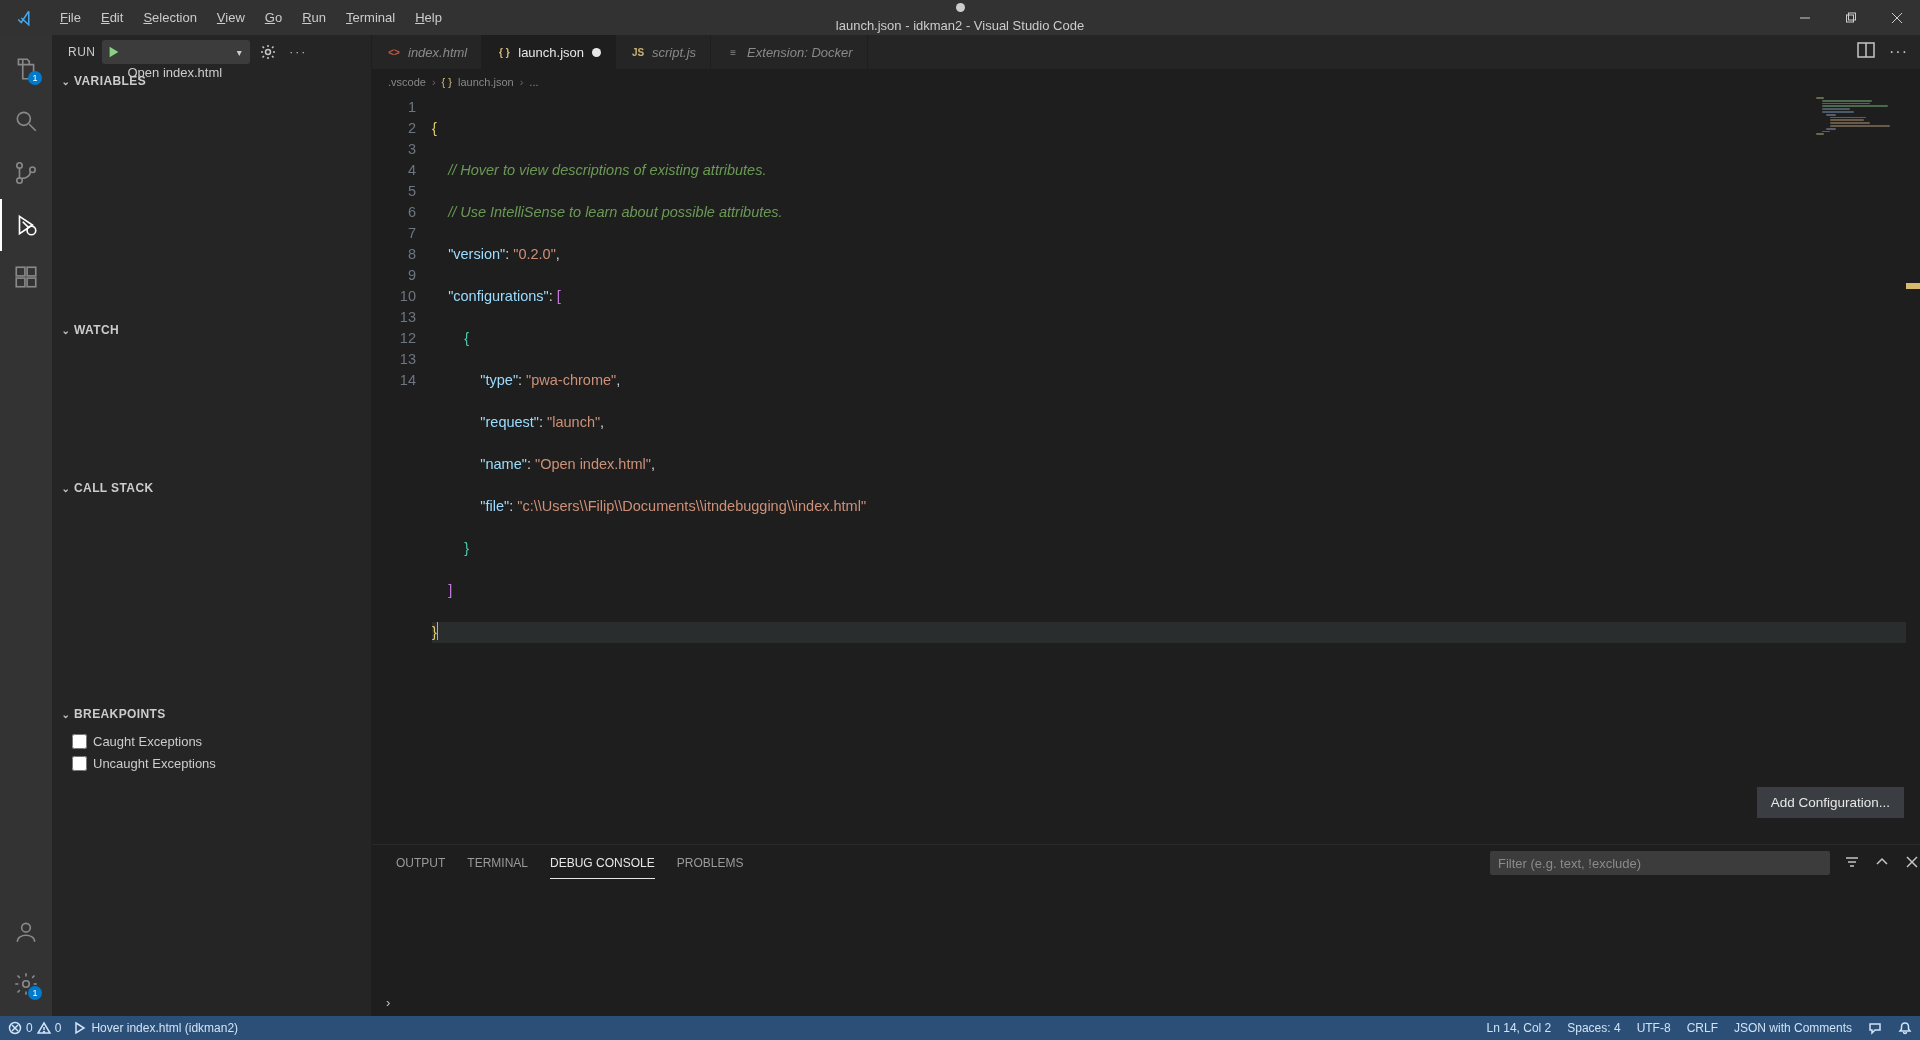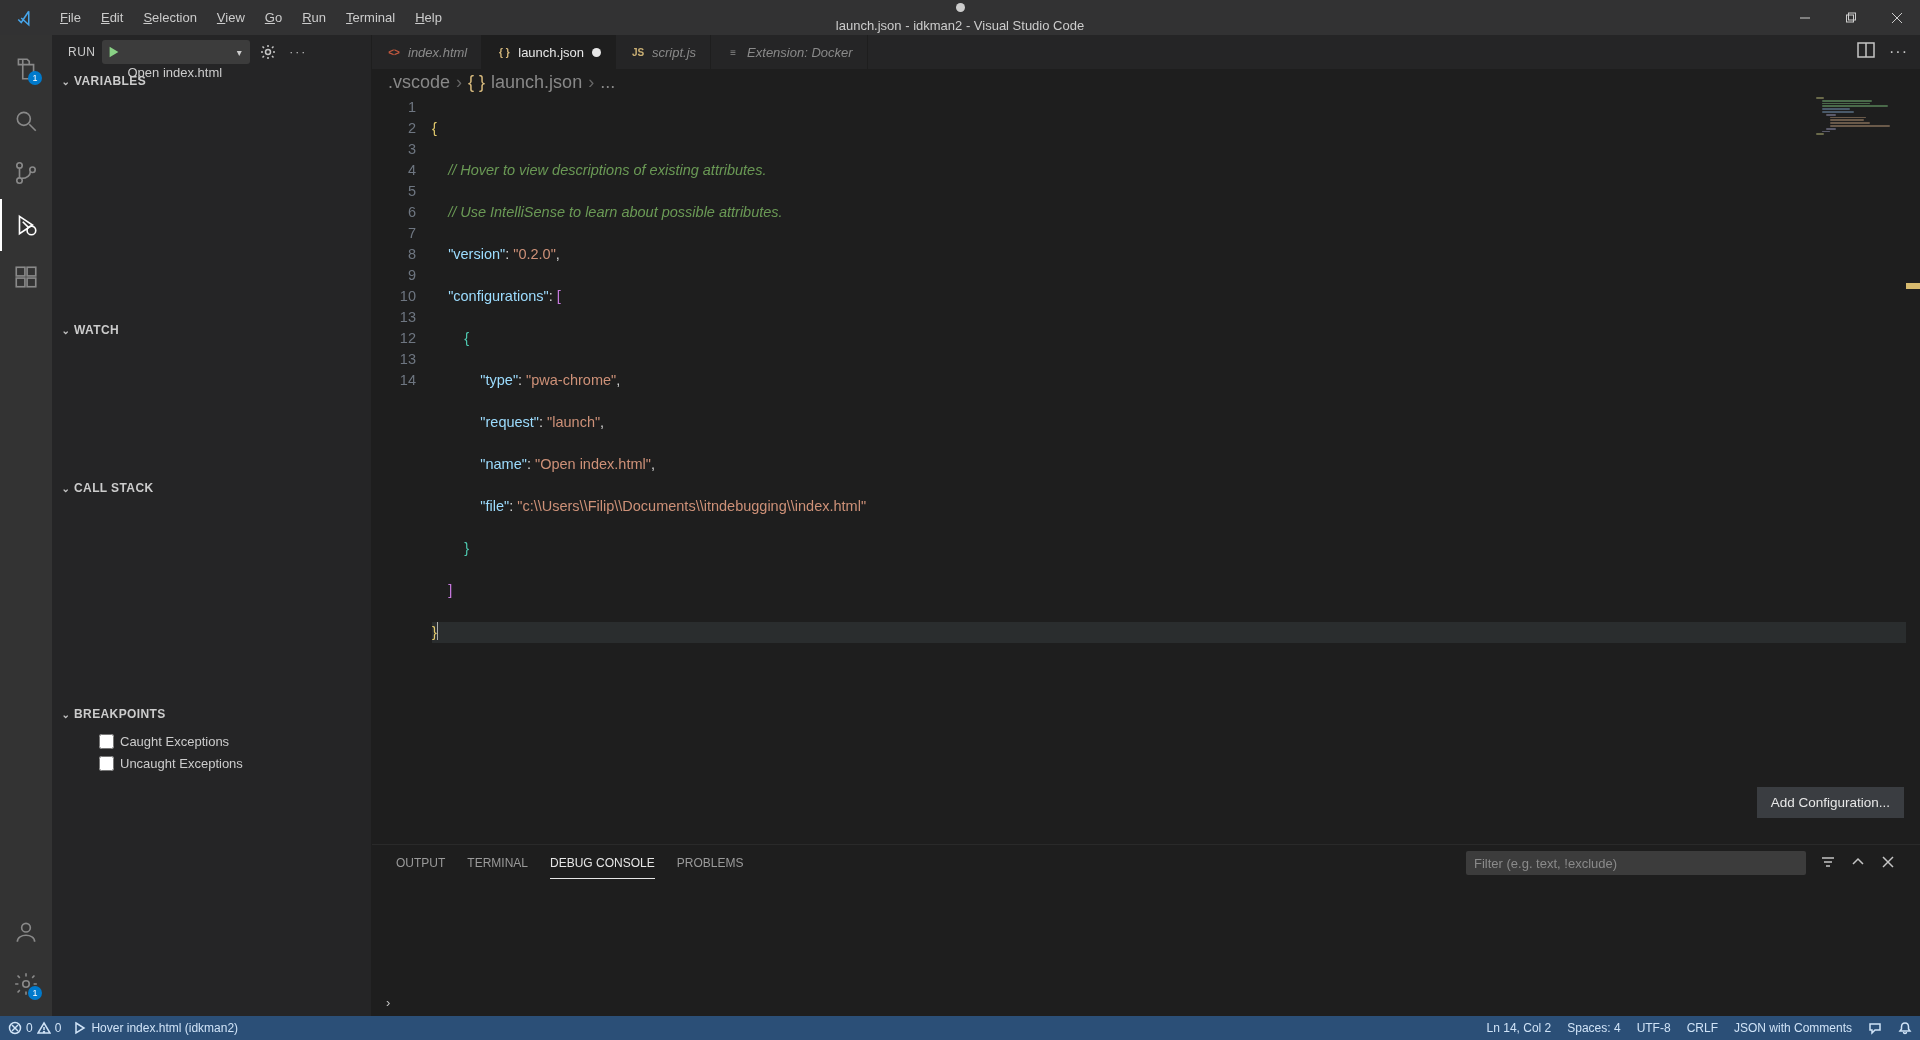--- a/index.html
+++ b/index.html
@@ -44,41 +44,41 @@
     .sidebar-header .iconbtn { width: 24px; height: 24px; display: flex; align-items: center; justify-content: center; }
     .sidebar-header .iconbtn svg { width: 16px; height: 16px; stroke: #c5c5c5; fill: none; stroke-width: 1.5; }
 
     .section { border-top: none; }
     .section-header { height: 24px; display: flex; align-items: center; padding-left: 6px; font-size: 12px; color: #ccc; font-weight: 600; letter-spacing: 0.4px; }
     .section-header .chev { width: 16px; text-align: center; font-size: 10px; color: #c5c5c5; }
     .section-body { }
     .sec-variables .section-body { height: 225px; }
     .sec-watch .section-body { height: 134px; }
     .sec-callstack .section-body { height: 202px; }
-    .sec-breakpoints .section-body { padding: 4px 0 4px 20px; font-size: 13px; margin-left: 27px; }
+    .sec-breakpoints .section-body { padding: 4px 0 4px 20px; font-size: 13px; }
     .bp-row { display: flex; align-items: center; gap: 6px; height: 22px; }
     .bp-row input { accent-color: #007acc; width: 15px; height: 15px; }
 
     
     .editor-group { flex: 1; display: flex; flex-direction: column; min-width: 0; background: #1e1e1e; }
     .tabs-row { height: 34px; background: #252526; display: flex; align-items: stretch; }
     .tab { display: flex; align-items: center; gap: 6px; padding: 0 14px; font-size: 13px; font-style: italic; color: #8a8a8a; cursor: default; border-right: 1px solid #1e1e1e; position: relative; }
     .tab.active { background: #1e1e1e; color: #e7e7e7; font-style: normal; }
     .tab.active::after { content: ""; position: absolute; left: 0; right: 0; bottom: -1px; height: 1px; background: #1e1e1e; }
     .tab .ficon { width: 16px; height: 16px; display: inline-flex; align-items: center; justify-content: center; font-size: 10px; font-weight: 700; font-style: normal; }
     .ficon.html { color: #c4593f; }
     .ficon.json { color: #d7ba7d; }
     .ficon.js { color: #cbb074; }
     .ficon.ext { color: #8a8a8a; }
     .tab .mod-dot { width: 9px; height: 9px; border-radius: 50%; background: #e7e7e7; margin-left: 2px; }
     .tabs-right { margin-left: auto; display: flex; align-items: center; gap: 14px; padding-right: 12px; }
     .tabs-right svg { width: 18px; height: 18px; stroke: #c5c5c5; fill: none; stroke-width: 1.5; }
     .tabs-right .dots { color: #c5c5c5; font-size: 16px; letter-spacing: 1px; }
 
-    .breadcrumbs { height: 26px; display: flex; align-items: center; padding-left: 16px; font-size: 18px; color: #888; gap: 6px; border-bottom: 0; }
+    .breadcrumbs { height: 26px; display: flex; align-items: center; padding-left: 16px; font-size: 11px; color: #888; gap: 6px; border-bottom: 0; }
     .breadcrumbs .sep { color: #666; }
 
     .editor-area { flex: 1; display: flex; min-height: 0; position: relative; font-family: Consolas, "Courier New", monospace; font-size: 14.5px; line-height: 21px; }
     .gutter { width: 60px; text-align: right; padding-right: 16px; color: #6e7681; padding-top: 2px; }
     .gutter div { height: 21px; }
     .code { flex: 1; padding-top: 2px; white-space: pre; color: #d4d4d4; position: relative; padding-left: 0; }
     .code-line { height: 21px; }
     .code-line.current { background: #2a2d2e; }
     .str-key { color: #9cdcfe; }
     .str-val { color: #ce9178; }
@@ -90,21 +90,21 @@
     .comment .lnk { text-decoration: underline; }
     .cursor { border-left: 1px solid #aeafad; display: inline-block; height: 18px; vertical-align: text-bottom; }
 
     .add-config-btn { position: absolute; right: 16px; bottom: 26px; background: #3a3d41; color: #e7e7e7; border: none; padding: 8px 14px; font-size: 13.5px; cursor: default; }
 
     .minimap { position: absolute; right: 14px; top: 2px; width: 90px; height: 100px; }
     .minimap div { height: 1.8px; margin-bottom: 1px; border-radius: 1px; }
 
     
     .panel { height: 172px; background: #1e1e1e; border-top: 1px solid #2a2a2a; display: flex; flex-direction: column; }
-    .panel-tabs { height: 36px; display: flex; align-items: center; padding: 0 24px 0 24px; gap: 22px; font-size: 12px; color: #9a9a9a; }
+    .panel-tabs { height: 36px; display: flex; align-items: center; padding: 0 0 0 24px; gap: 22px; font-size: 12px; color: #9a9a9a; }
     .ptab { padding: 8px 0; cursor: default; }
     .ptab.active { color: #e7e7e7; border-bottom: 1px solid #e7e7e7; }
     .panel-right { margin-left: auto; display: flex; align-items: center; gap: 14px; }
     .filter-inp { background: #3c3c3c; border: none; color: #ccc; font-size: 13px; width: 340px; height: 24px; padding: 0 8px; border-radius: 2px; }
     .filter-inp::placeholder { color: #8a8a8a; }
     .panel-right svg { width: 16px; height: 16px; stroke: #c5c5c5; fill: none; stroke-width: 1.5; }
     .panel-body { flex: 1; position: relative; }
     .panel-chev { position: absolute; left: 14px; bottom: 6px; color: #c5c5c5; font-size: 13px; }
 
     

